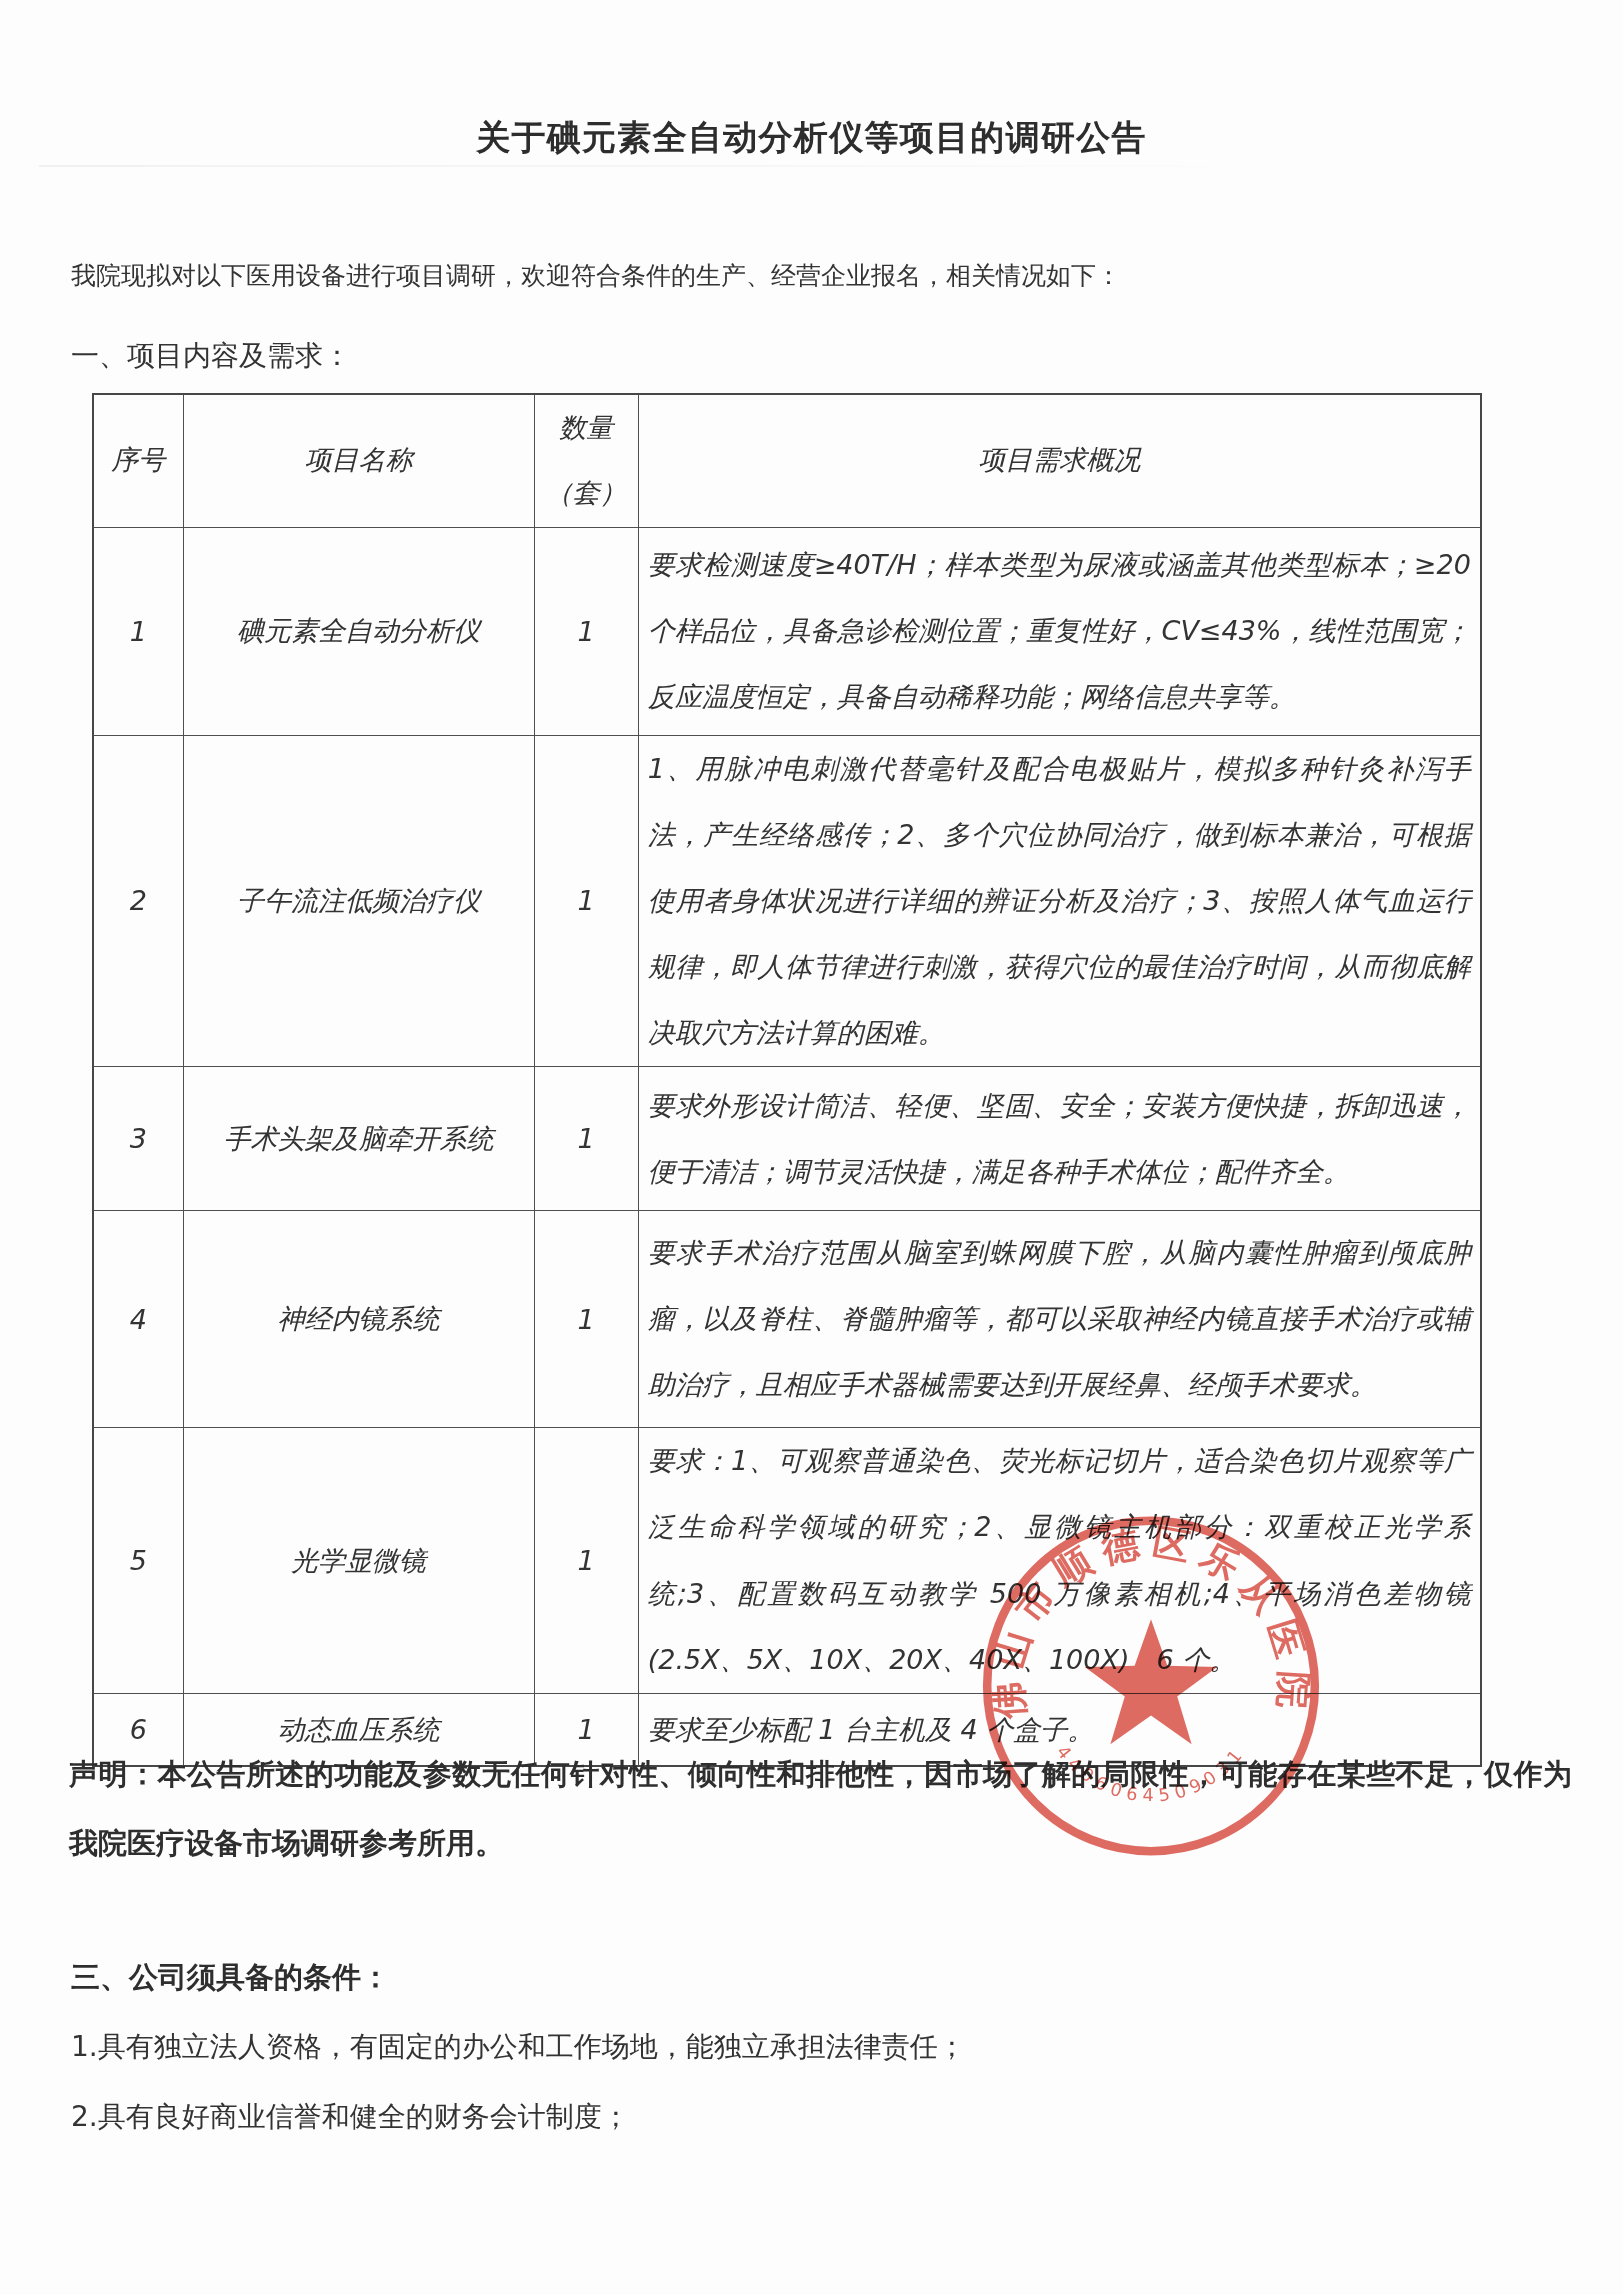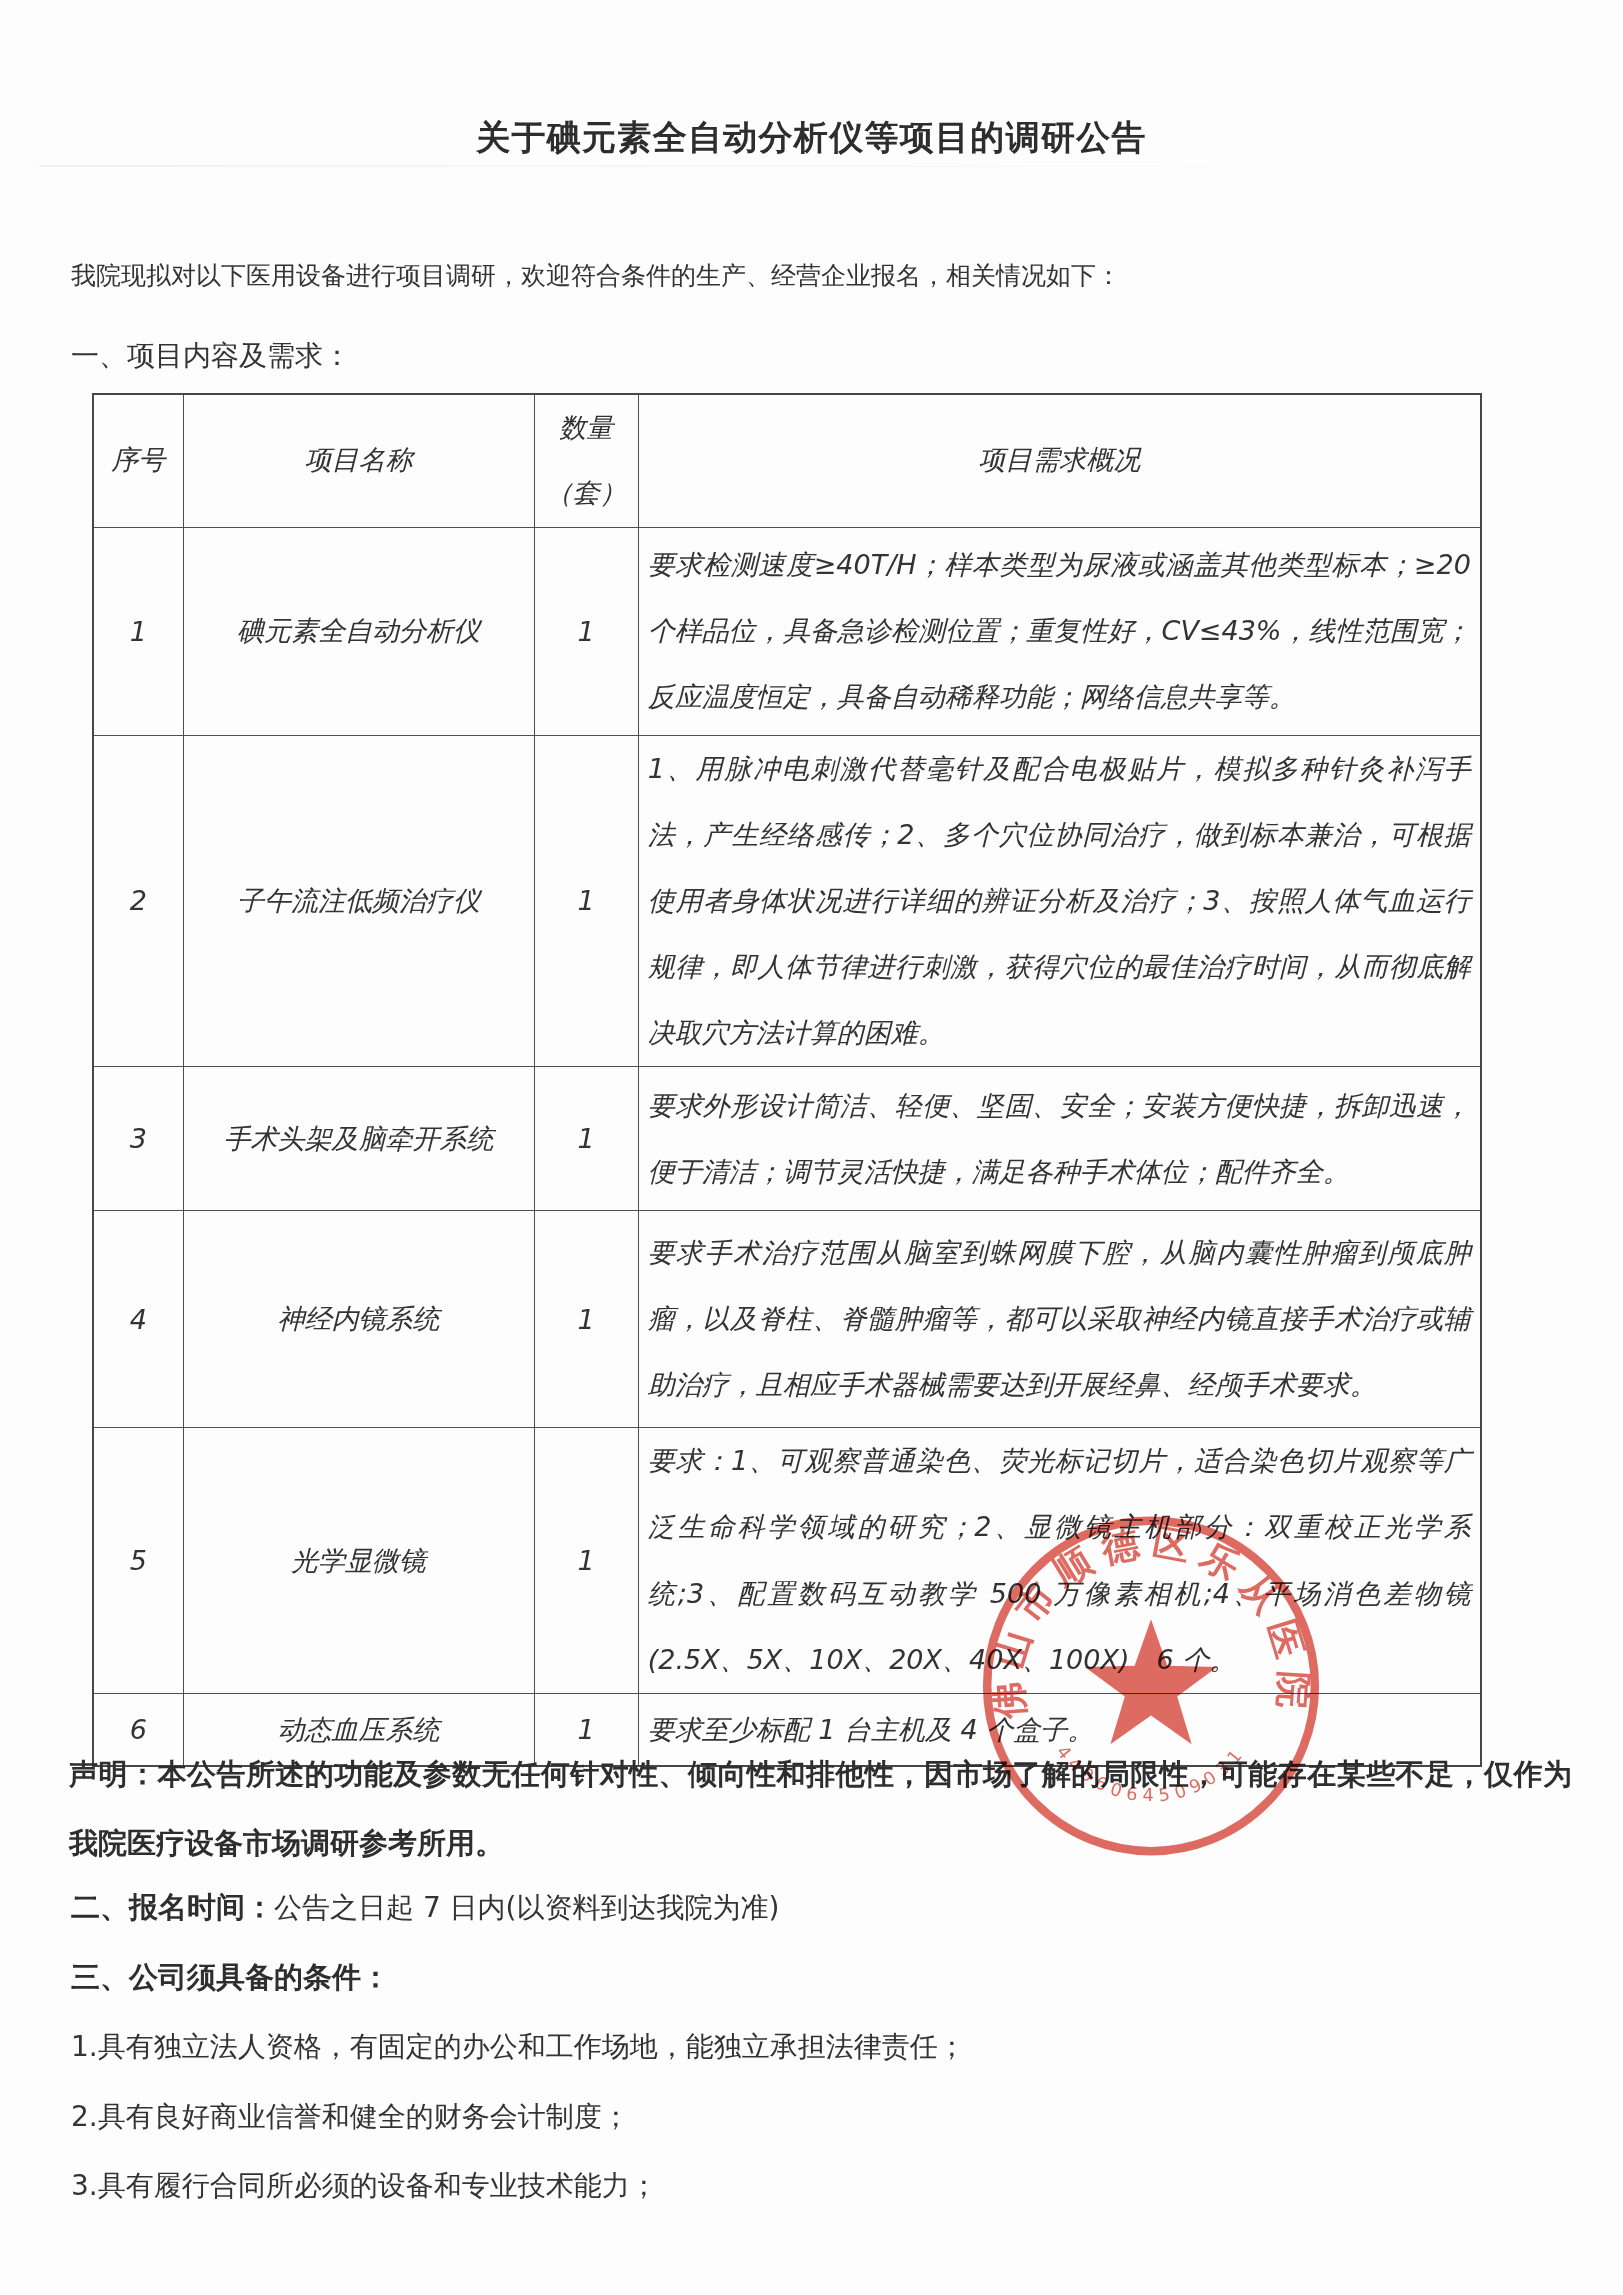--- a/index.html
+++ b/index.html
@@ -129,27 +129,25 @@
         <td class="c-no">6</td>
         <td class="c-name">动态血压系统</td>
         <td class="c-qty">1</td>
         <td class="c-desc">要求至少标配 1 台主机及 4 个盒子。</td>
       </tr>
     </tbody>
   </table>
 
   <div class="statement"><span>声明：</span><span>本公告所述的功能及参数无任何针对性、倾向性和排他性，因市场了解的局限性，可能存在某些不足，仅作为我院医疗设备市场调研参考所用。</span></div>
 
-  <div class="sec-line sec2"><span class="bold-label">二、报名时间：</span><span>公告之日起 7 日内(以资料到达我院为准)</span></div>
 
   <div class="sec-line sec3 bold-label">三、公司须具备的条件：</div>
 
   <div class="sec-line cond1">1.具有独立法人资格，有固定的办公和工作场地，能独立承担法律责任；</div>
   <div class="sec-line cond2">2.具有良好商业信誉和健全的财务会计制度；</div>
-  <div class="sec-line cond3">3.具有履行合同所必须的设备和专业技术能力；</div>
 
   <svg class="stamp" viewBox="0 0 528 528">
     <defs>
       <path id="arcTop" d="M 85,348 A 198,198 0 1 1 443,348" fill="none"></path>
       <path id="arcBottom" d="M 119,364 A 176,176 0 0 0 409,364" fill="none"></path>
     </defs>
     <ellipse cx="264" cy="264" rx="250" ry="252" fill="none" stroke="#d8493d" stroke-width="13" opacity="0.92"></ellipse>
     <polygon points="264,162 289,233 365,235 304,280 326,353 264,309 202,353 224,280 163,235 239,233" fill="#d8493d" opacity="0.92"></polygon>
     <text font-size="56" font-weight="bold" fill="#d8493d" letter-spacing="16" opacity="0.92" font-family="DejaVu Sans, sans-serif">
       <textPath href="#arcTop" startOffset="50%" text-anchor="middle">佛山市顺德区乐从医院</textPath>

